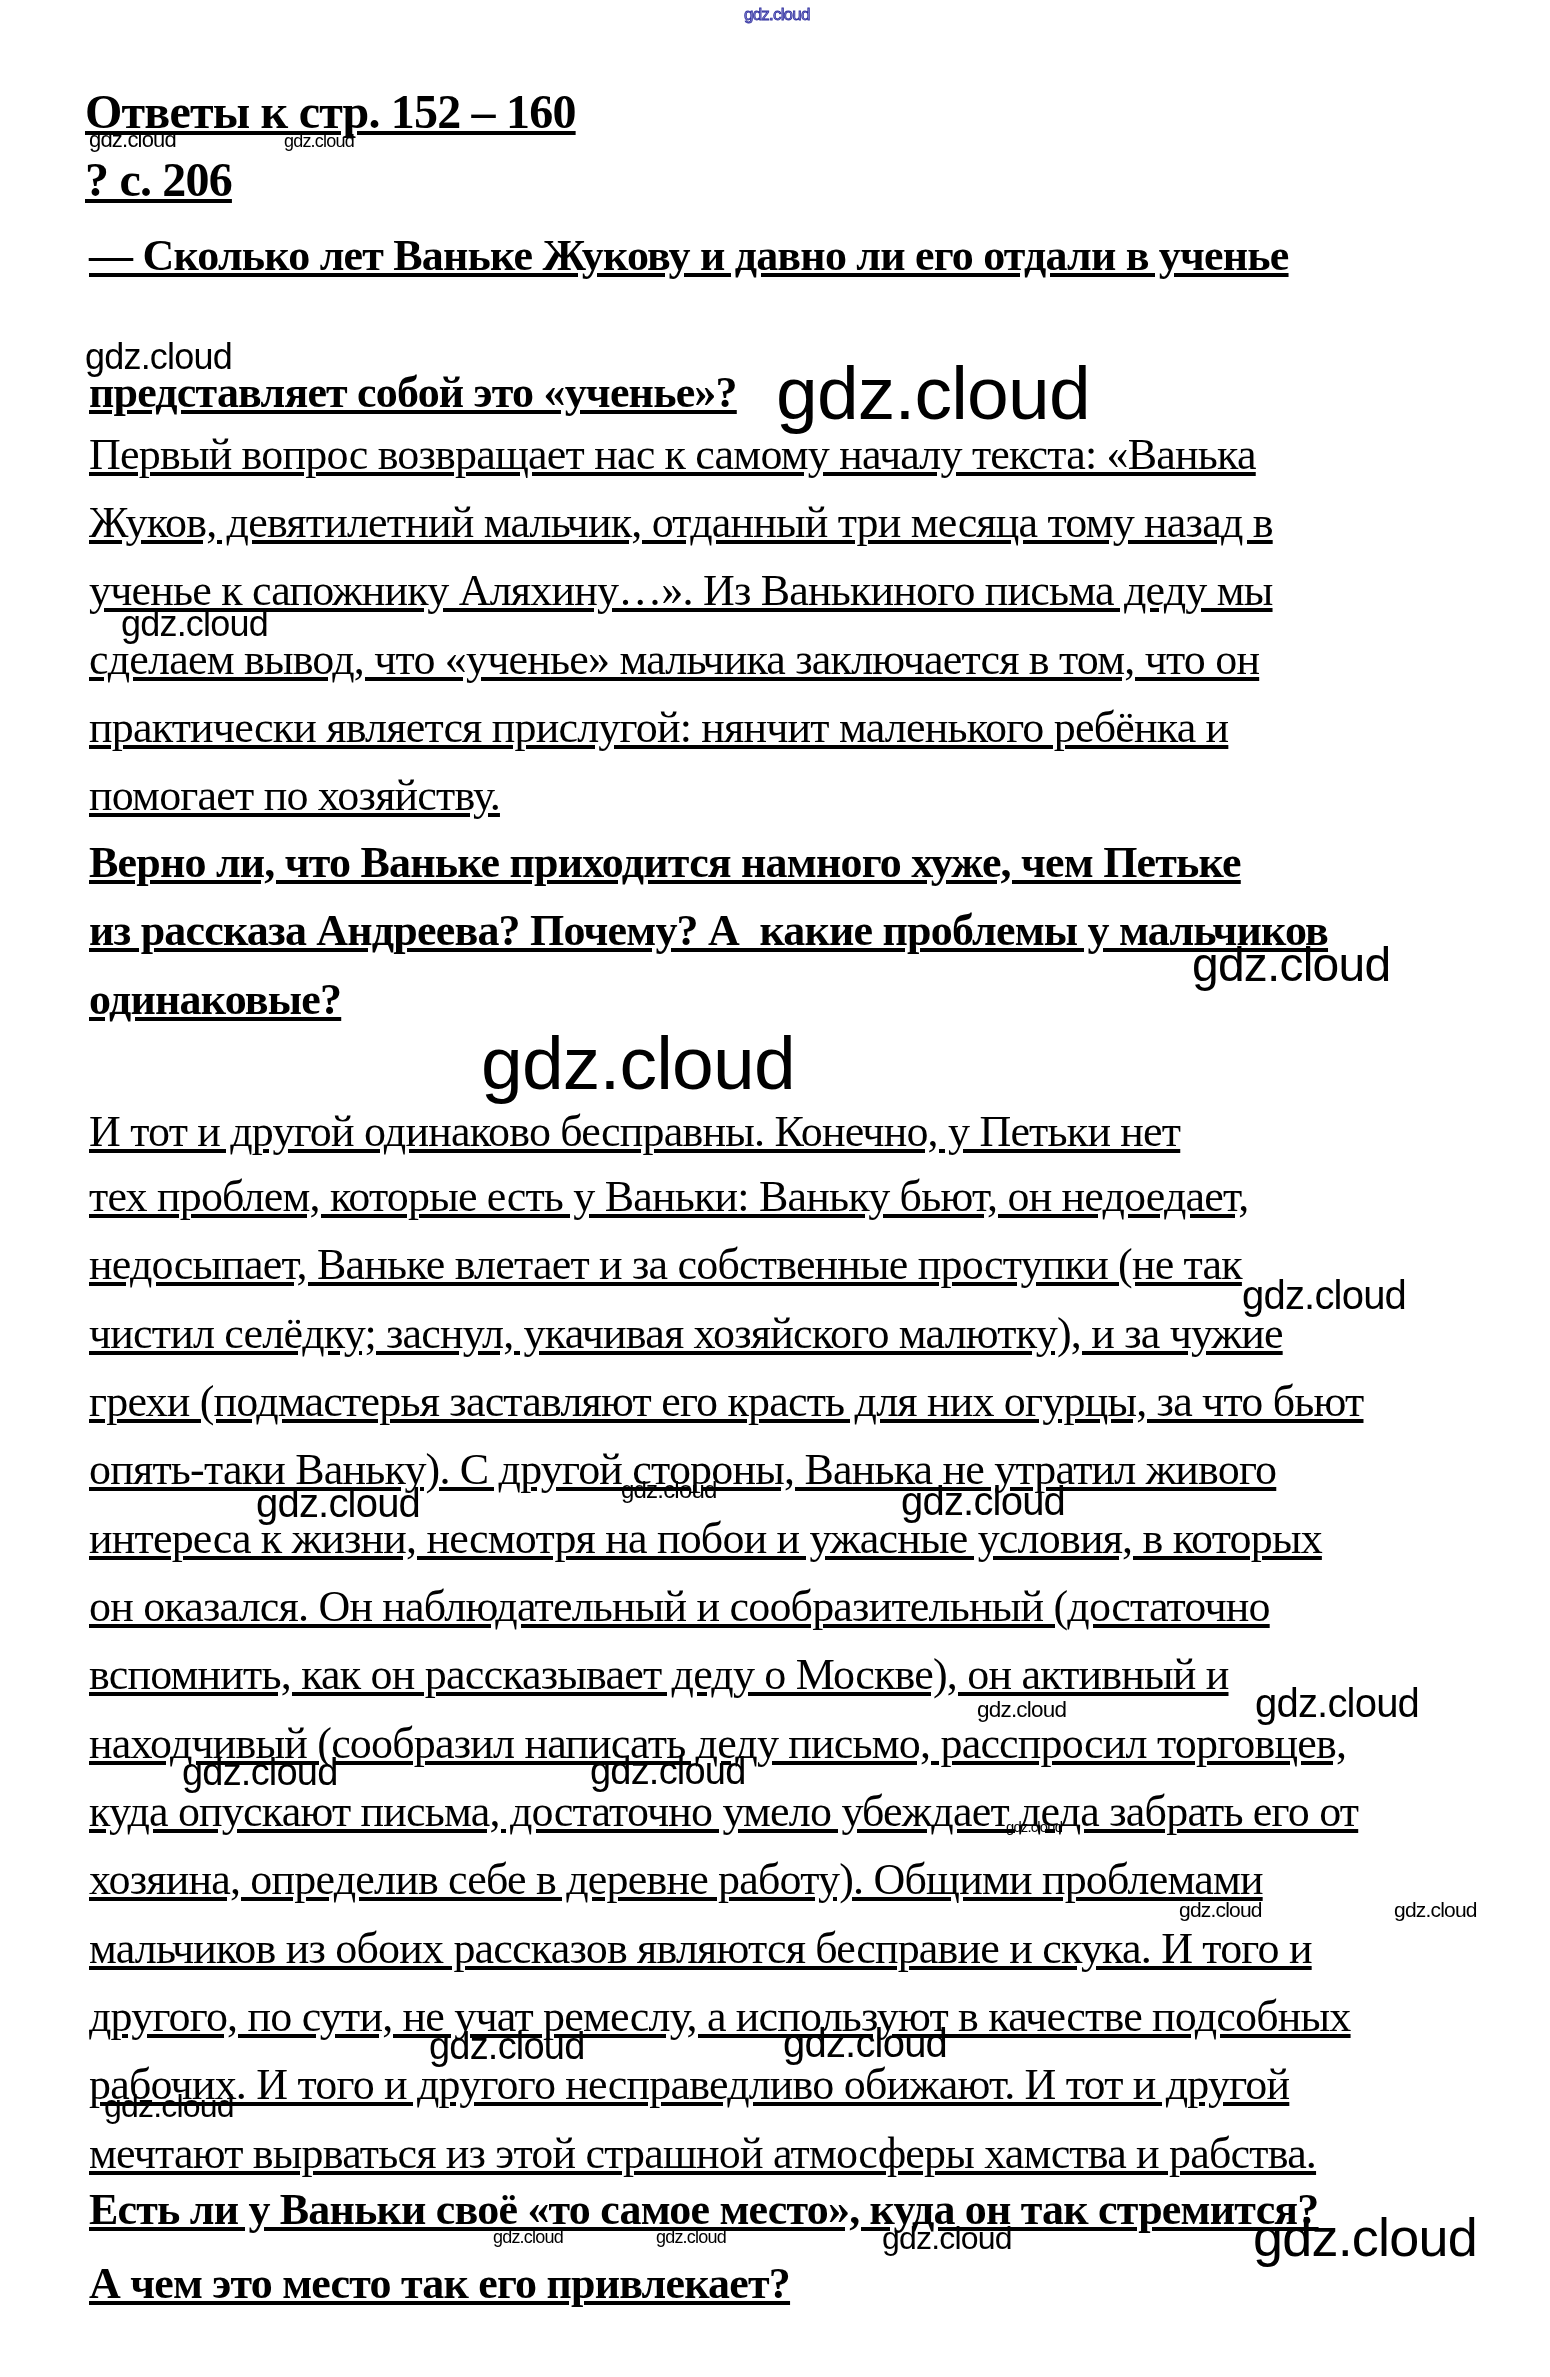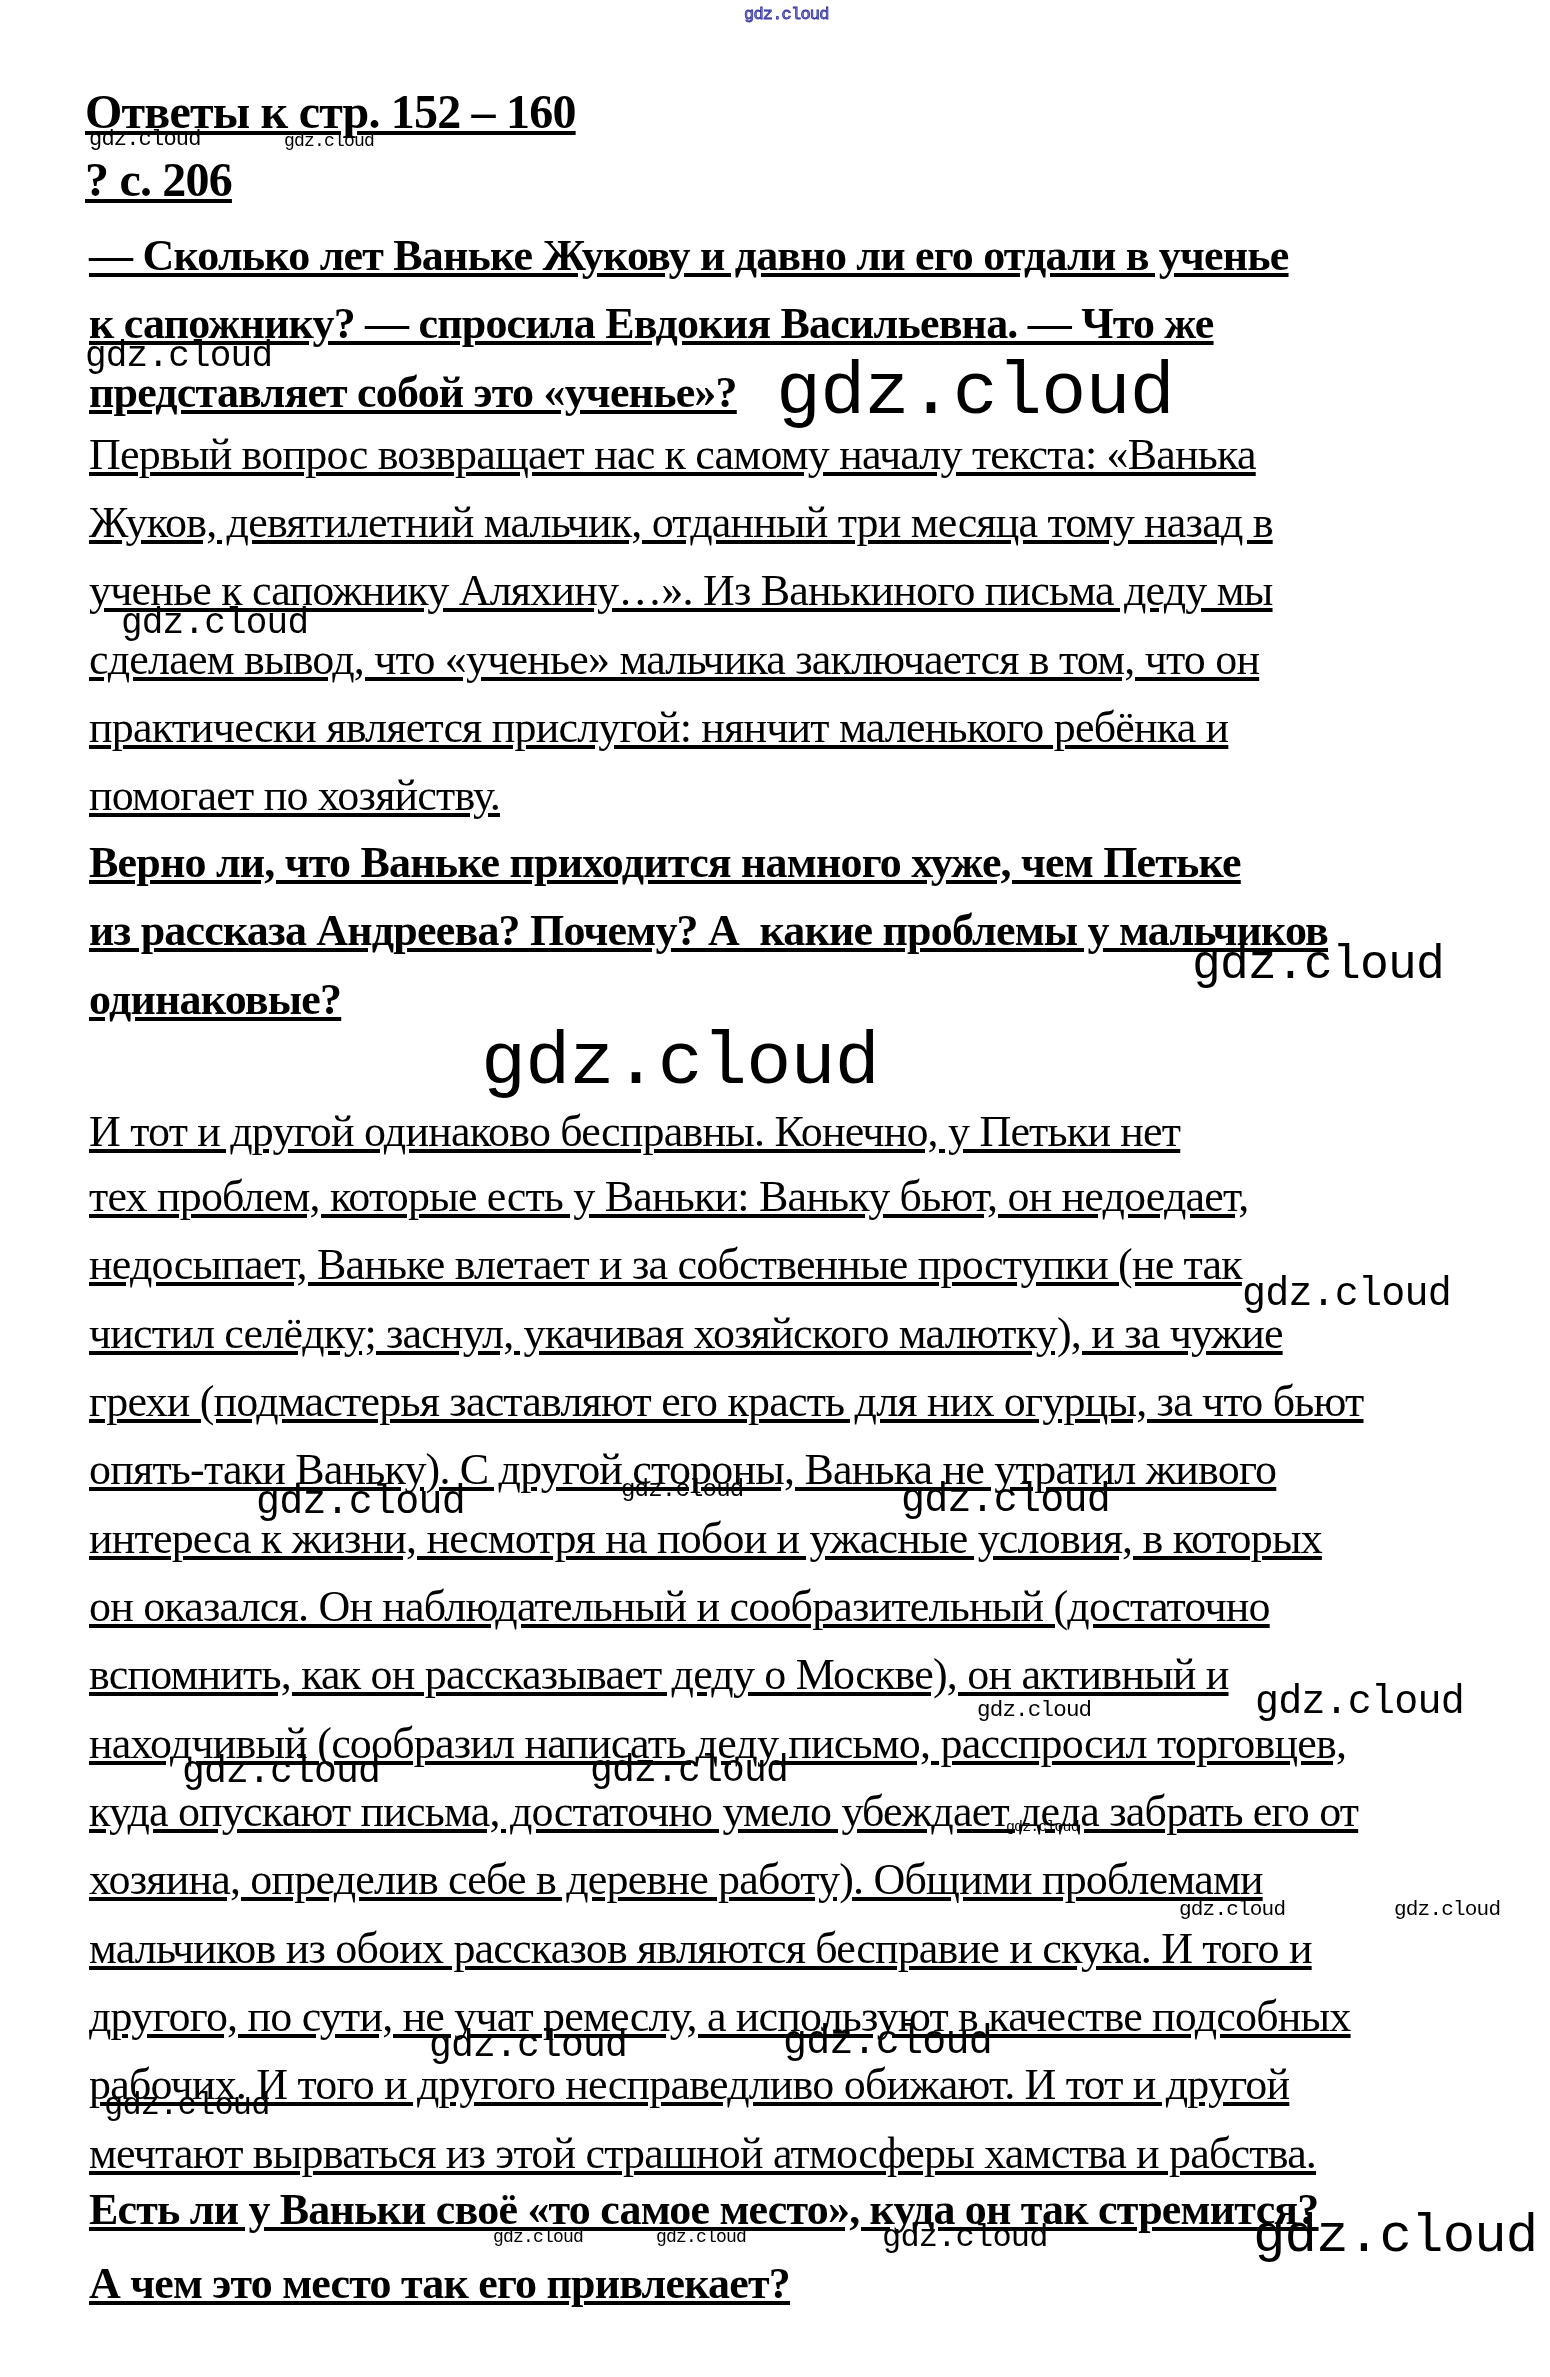--- a/index.html
+++ b/index.html
@@ -19,21 +19,21 @@
     font-size:44px;
     line-height:1.05;
     letter-spacing:-0.8px;
     text-decoration:underline;
   }
   .b{font-weight:bold;}
   .t{font-size:48px;left:85px;}
   .wm{
     position:absolute;
     white-space:pre;
-    font-family:Liberation Mono, monospace;
+    font-family:Liberation Sans, sans-serif;
     color:#000000;
     line-height:1;
     letter-spacing:-0.8px;
   }
   .wm-blue{
     color:#8585cf;
     -webkit-text-stroke:0.8px #30309e;
   }
 </style>
 </head>
@@ -65,21 +65,20 @@
   <div class="wm" style="left:104px;top:2090px;font-size:32px">gdz.cloud</div>
   <div class="wm" style="left:493px;top:2228px;font-size:18px">gdz.cloud</div>
   <div class="wm" style="left:656px;top:2228px;font-size:18px">gdz.cloud</div>
   <div class="wm" style="left:882px;top:2222px;font-size:32px">gdz.cloud</div>
   <div class="wm" style="left:1253px;top:2210px;font-size:54px">gdz.cloud</div>
 
   <div class="ln b t" style="top:87px">Ответы к стр. 152 – 160</div>
   <div class="ln b t" style="top:155px">? с. 206</div>
 
   <div class="ln b" style="top:233px">— Сколько лет Ваньке Жукову и давно ли его отдали в ученье</div>
-  <div class="ln b" style="top:301px">к сапожнику? — спросила Евдокия Васильевна. — Что же</div>
   <div class="ln b" style="top:370px">представляет собой это «ученье»?</div>
 
   <div class="ln" style="top:432px">Первый вопрос возвращает нас к самому началу текста: «Ванька</div>
   <div class="ln" style="top:500px">Жуков, девятилетний мальчик, отданный три месяца тому назад в</div>
   <div class="ln" style="top:568px">ученье к сапожнику Аляхину…». Из Ванькиного письма деду мы</div>
   <div class="ln" style="top:637px">сделаем вывод, что «ученье» мальчика заключается в том, что он</div>
   <div class="ln" style="top:705px">практически является прислугой: нянчит маленького ребёнка и</div>
   <div class="ln" style="top:773px">помогает по хозяйству.</div>
 
   <div class="ln b" style="top:840px">Верно ли, что Ваньке приходится намного хуже, чем Петьке</div>

